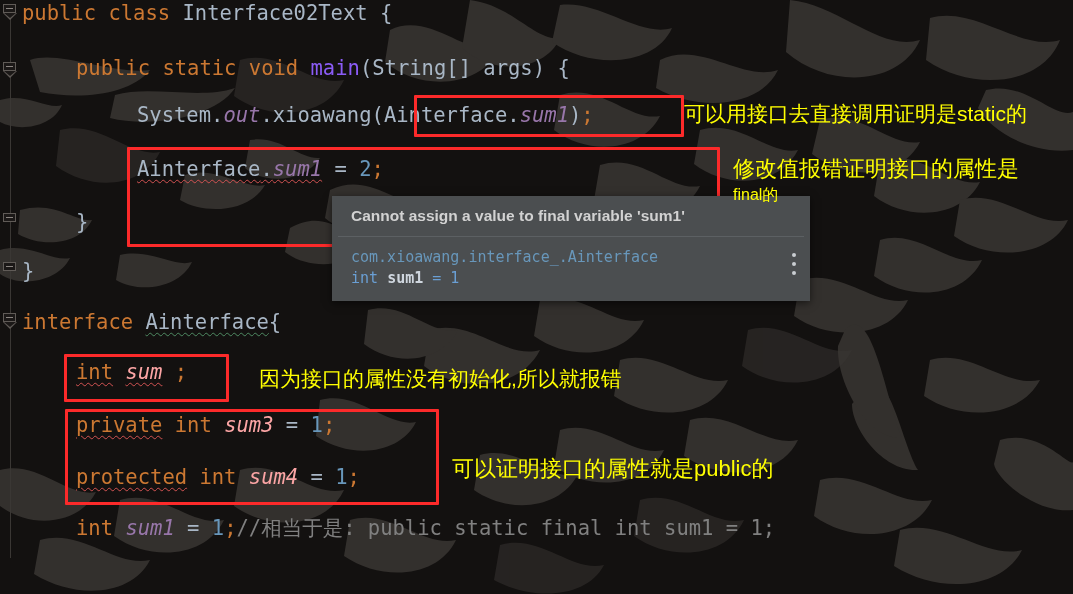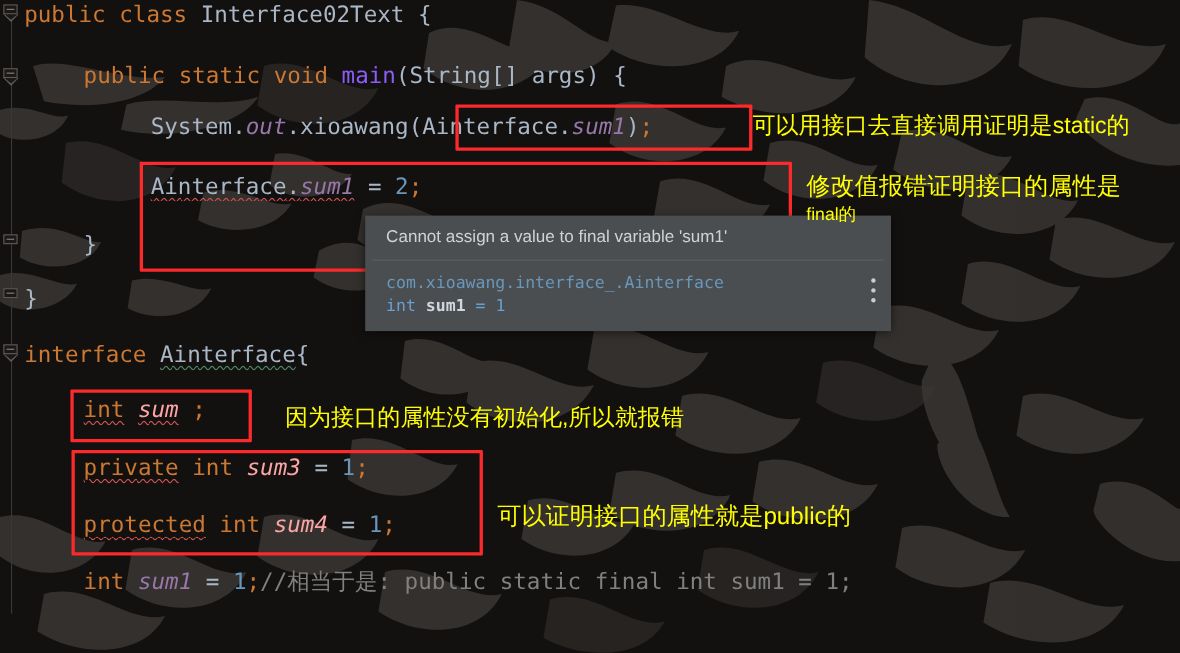--- a/index.html
+++ b/index.html
@@ -130,20 +130,21 @@
     background: #4b4e50;
     box-shadow: 0 2px 8px rgba(0,0,0,.55);
     font-family: "Liberation Sans", sans-serif;
   }
   #tooltip-msg {
     padding: 11px 16px 11px 19px;
     font-size: 15.5px;
     color: #d2d2d2;
     font-family: "Liberation Sans", sans-serif;
     white-space: nowrap;
+    font-weight: bold;
   }
   #tooltip-sep {
     height: 1px;
     background: #5c6063;
     margin: 0 6px;
   }
   #tooltip-body {
     position: relative;
     padding: 10px 28px 12px 19px;
     font-family: "DejaVu Sans Mono", monospace;

